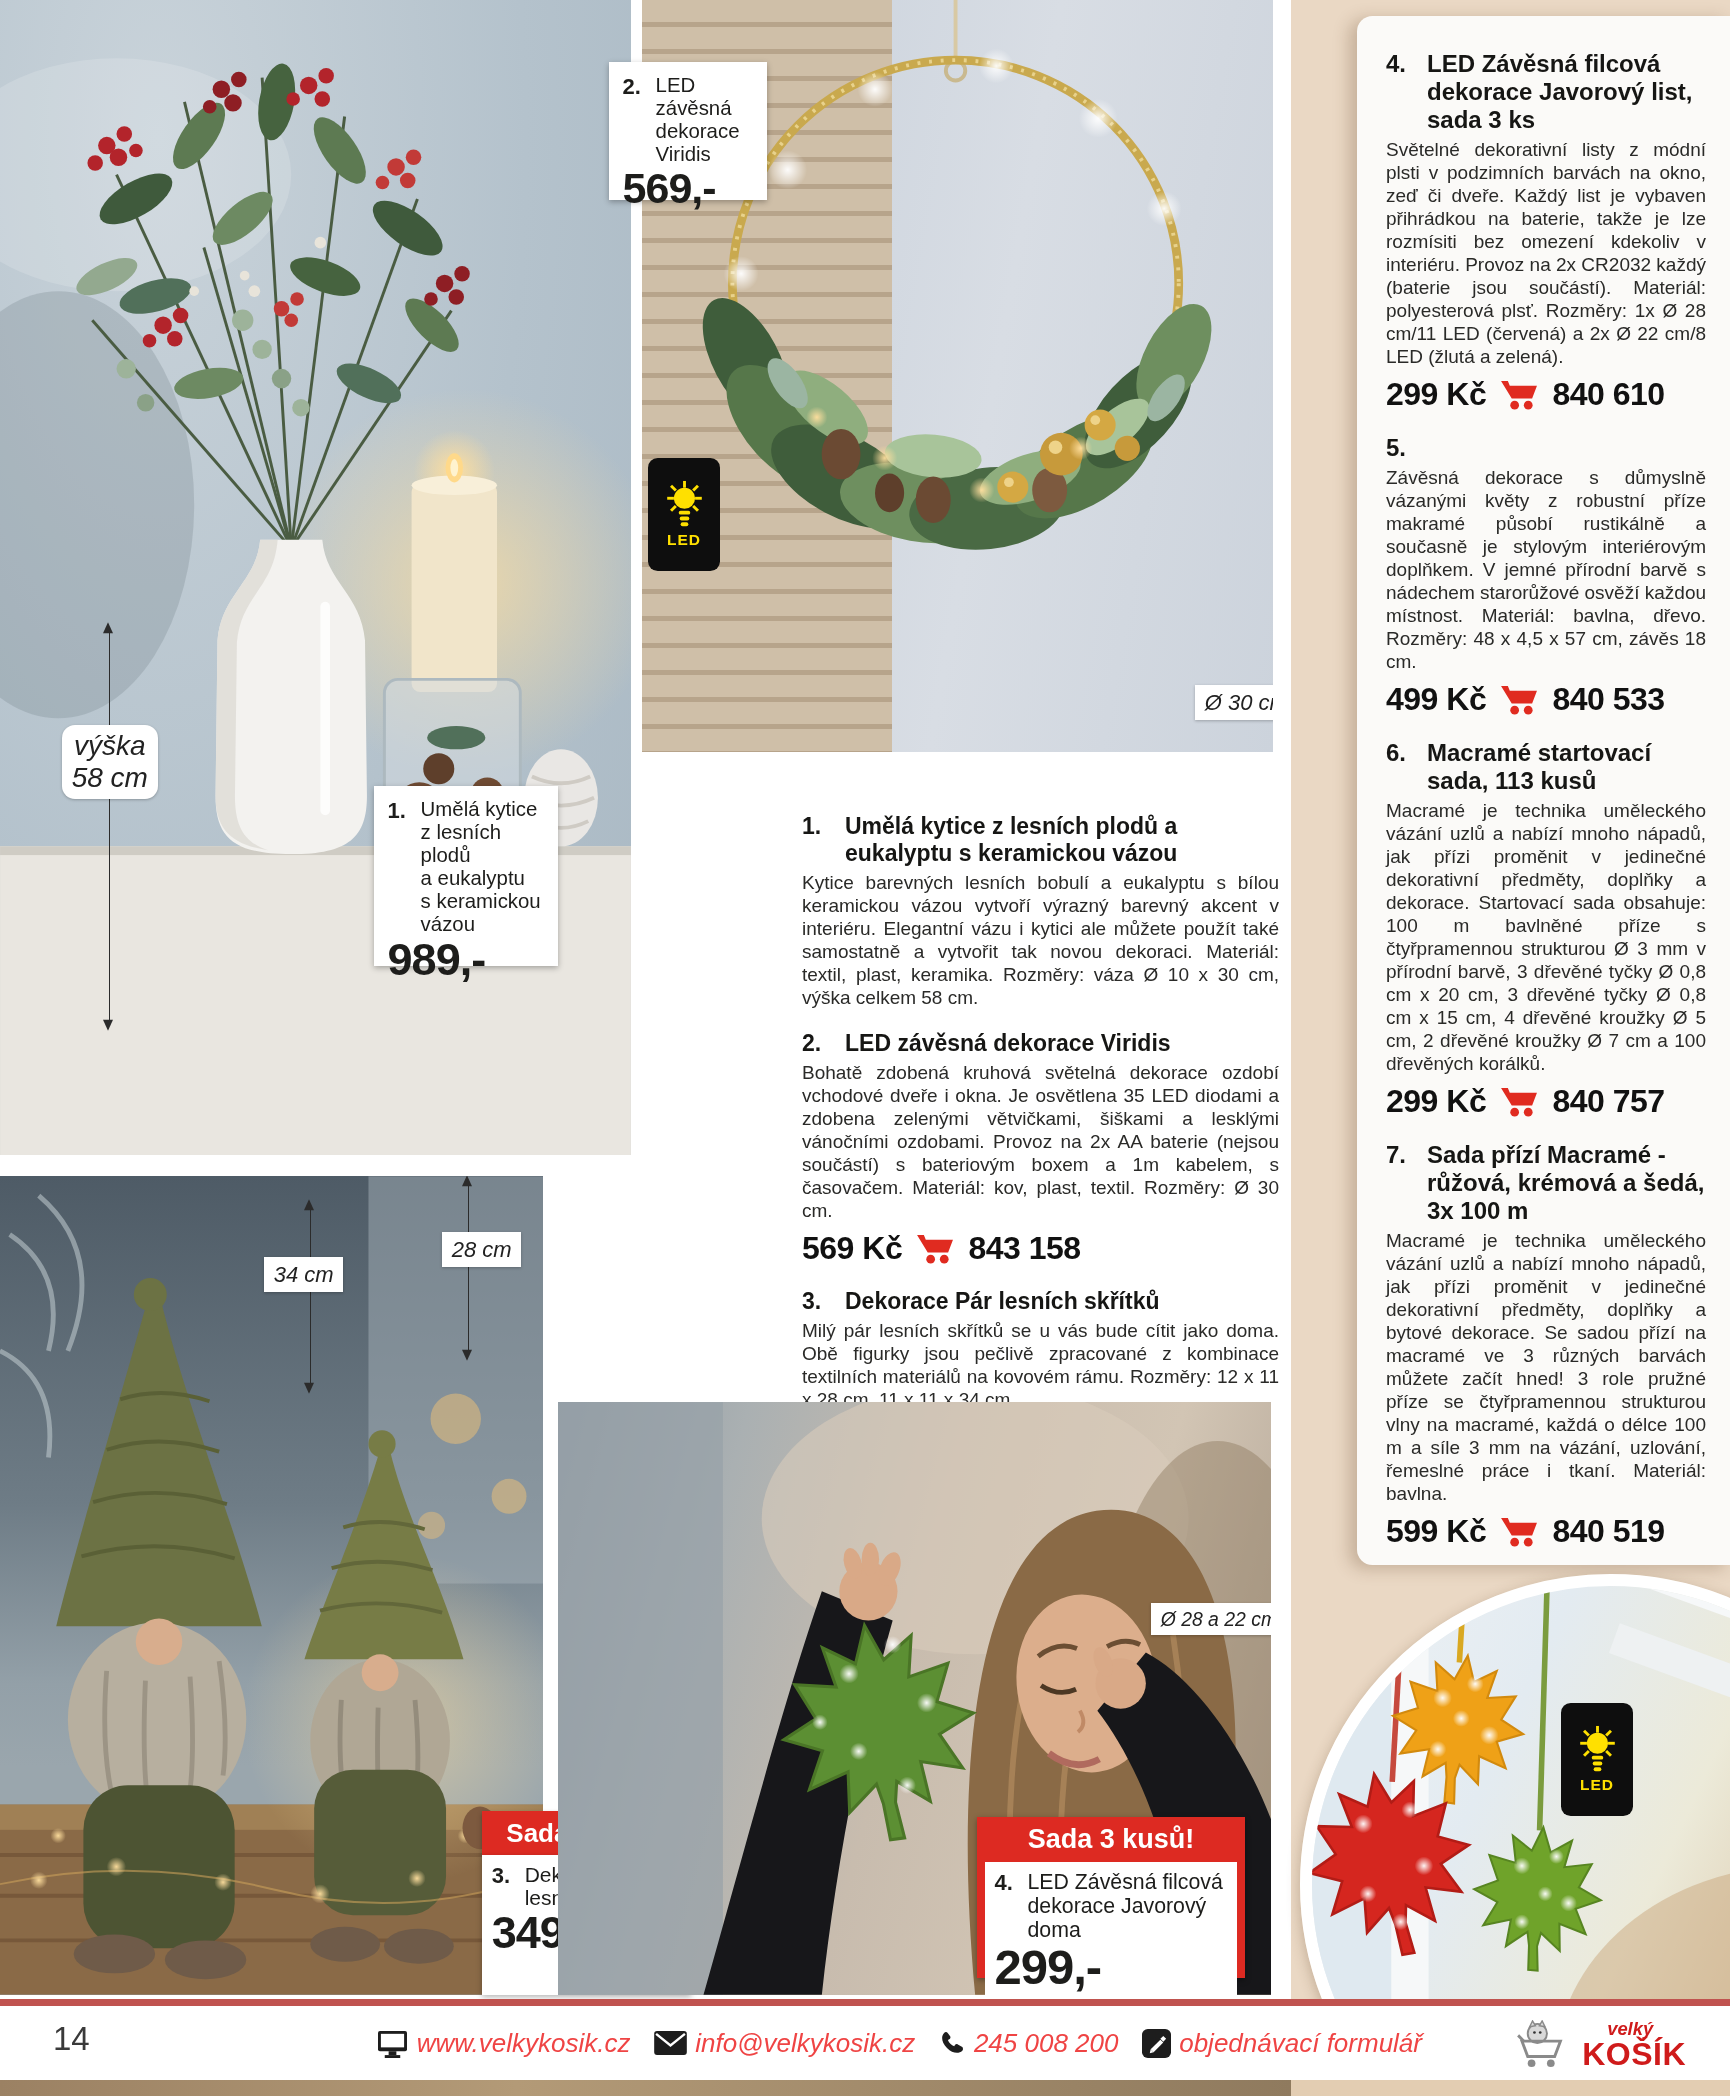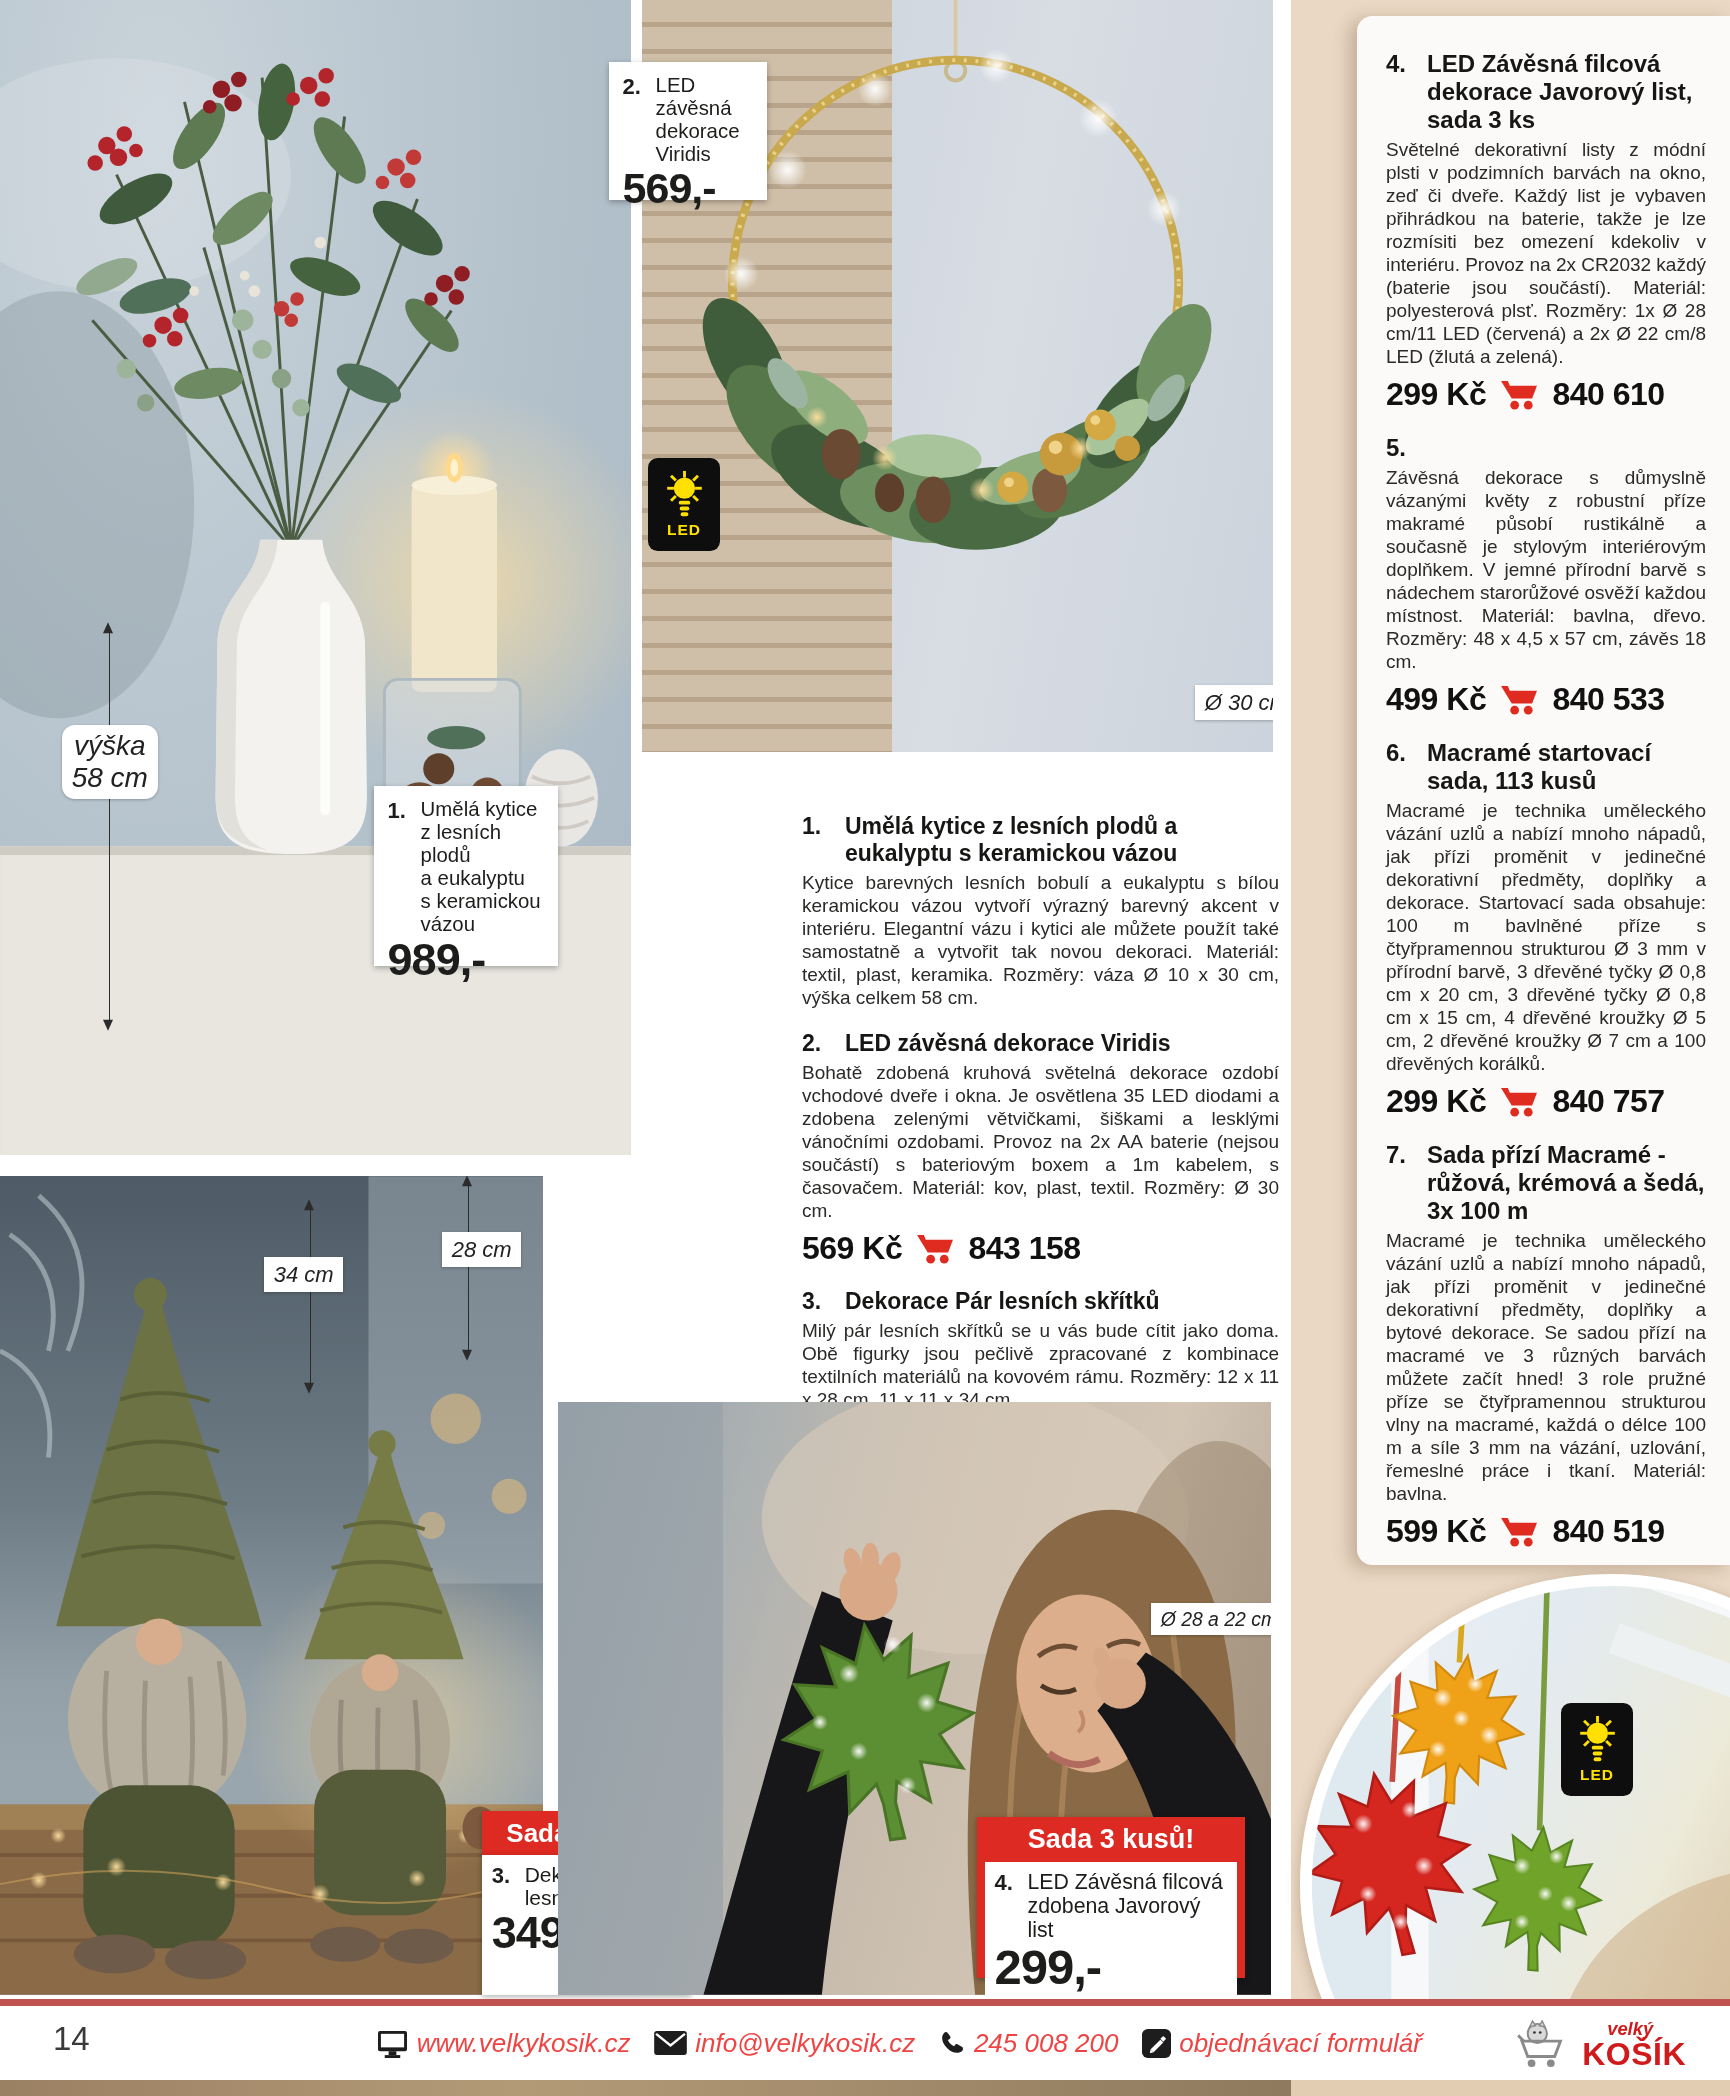--- a/index.html
+++ b/index.html
@@ -42,21 +42,21 @@
   .co-num{font-weight:bold;font-size:22px;flex:0 0 33px;}
   .co-lines{font-size:20.4px;line-height:23px;}
   .co-price{font-weight:bold;font-size:45px;line-height:1.05;letter-spacing:-1px;}
   .badge-red{position:absolute;background:#dd2a22;color:#fff;font-weight:bold;
     display:flex;align-items:center;justify-content:center;box-shadow:0 1.9px 4.9px rgba(0,0,0,.3);}
   .b3{position:absolute;background:#dd2a22;padding:0 7.8px 7.8px 7.8px;box-sizing:border-box;box-shadow:0 1.9px 5.8px rgba(0,0,0,.35);}
   .b3-title{height:45px;display:flex;align-items:center;justify-content:center;color:#fff;font-weight:bold;font-size:27px;}
   .b3-body{background:#fff;padding:7.8px 9.7px 5.8px 9.7px;}
 
   
-  .led-badge{position:absolute;width:72px;height:93px;background:#0e0e0e;border-radius:9.7px;
+  .led-badge{position:absolute;width:72px;height:113px;background:#0e0e0e;border-radius:9.7px;
     display:flex;flex-direction:column;align-items:center;justify-content:center;gap:1.9px;}
   .led-badge span{color:#ffe000;font-weight:bold;font-size:15.5px;letter-spacing:1px;}
 
   
   .col-mid{position:absolute;left:802px;top:813px;width:477px;}
   .col-right{position:absolute;left:1386px;top:50px;width:320px;}
   .prod{margin-bottom:21.3px;}
   .prod-title{display:flex;font-weight:bold;color:#161614;}
   .col-mid .prod-title{font-size:23px;line-height:27px;}
   .col-right .prod-title{font-size:24px;line-height:28px;}
@@ -491,21 +491,21 @@
     <div class="dim-label" style="left:593px;top:201px;font-size:19.4px;">Ø 28 a 22 cm</div>
   </div>
 
   <div class="b3" style="left:977px;top:1817px;width:268px;height:161px;">
     <div class="b3-title">Sada 3 kusů!</div>
     <div class="b3-body">
       <div class="co-head">
         <span class="co-num">4.</span>
         <span class="co-lines" style="font-size:21.3px;line-height:24px;">
           <div>LED Závěsná filcová</div>
-          <div>zdobena Javorový list</div>
+          <div>dekorace Javorový doma</div>
         </span>
       </div>
       <div class="co-price" style="font-size:49px;">299,-</div>
     </div>
   </div>
 
   <div class="cream-panel"></div>
   <div class="right-card"></div>
 
   <div class="col-right">

